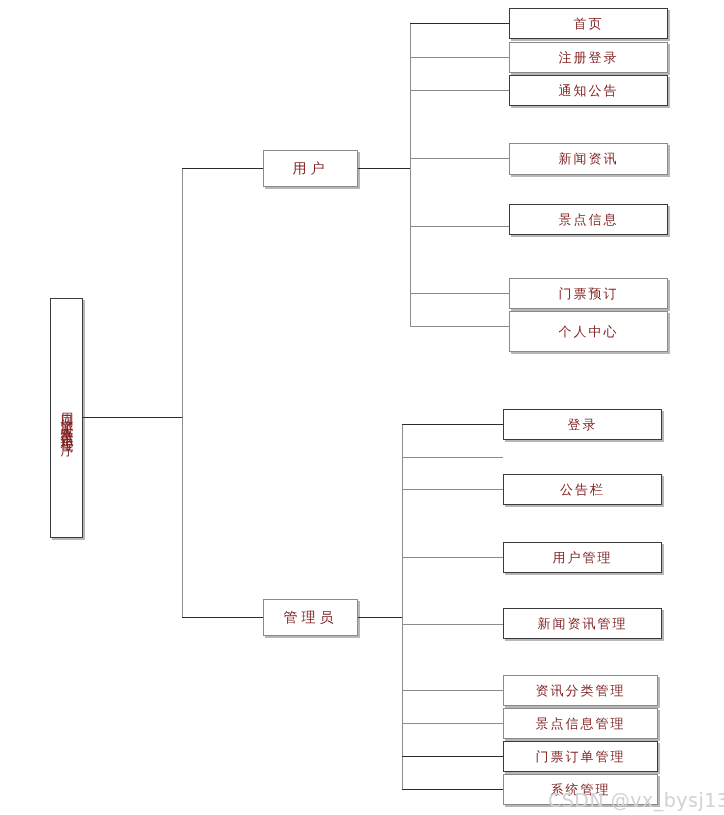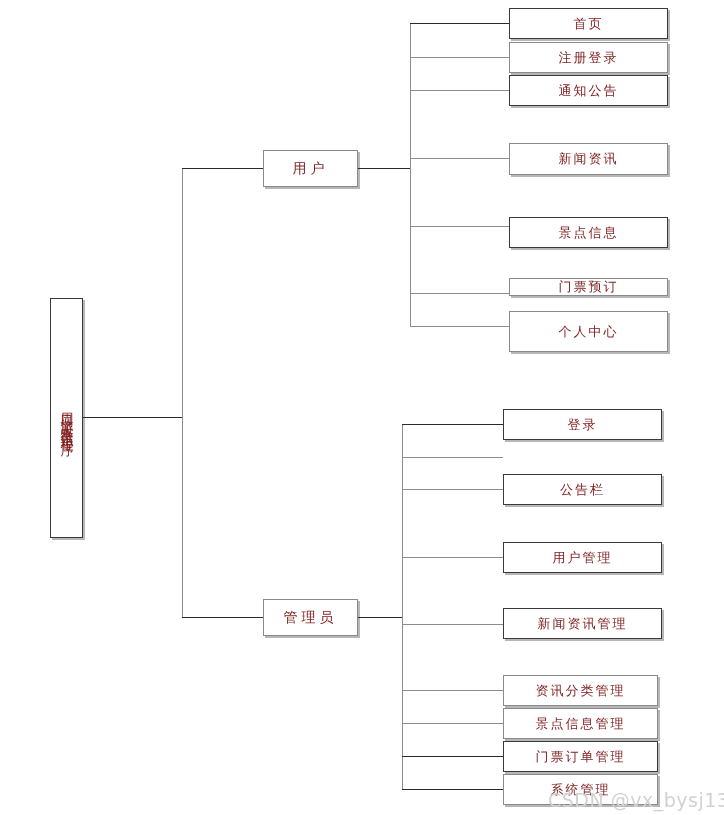--- a/index.html
+++ b/index.html
@@ -110,22 +110,22 @@
   <div class="line h soft" style="left:410px; top:90px; width:99px;"></div>
   <div class="line h soft" style="left:410px; top:158px; width:99px;"></div>
   <div class="line h soft" style="left:410px; top:226px; width:99px;"></div>
   <div class="line h soft" style="left:410px; top:293px; width:99px;"></div>
   <div class="line h soft" style="left:410px; top:326px; width:99px;"></div>
 
   <div class="node leaf" style="left:509px; top:8px; width:159px; height:31px;">首页</div>
   <div class="node leaf soft-border" style="left:509px; top:42px; width:159px; height:31px;">注册登录</div>
   <div class="node leaf" style="left:509px; top:75px; width:159px; height:31px;">通知公告</div>
   <div class="node leaf soft-border" style="left:509px; top:143px; width:159px; height:32px;">新闻资讯</div>
-  <div class="node leaf" style="left:509px; top:217px; width:159px; height:31px;">景点信息</div>
-  <div class="node leaf soft-border" style="left:509px; top:278px; width:159px; height:18px;">门票预订</div>
+  <div class="node leaf" style="left:509px; top:204px; width:159px; height:31px;">景点信息</div>
+  <div class="node leaf soft-border" style="left:509px; top:278px; width:159px; height:31px;">门票预订</div>
   <div class="node leaf soft-border" style="left:509px; top:311px; width:159px; height:41px;">个人中心</div>
 
   <div class="node level1 soft-border" style="left:263px; top:599px; width:95px; height:37px;">管理员</div>
 
   <div class="line h" style="left:358px; top:617px; width:45px;"></div>
 
   <div class="line v soft" style="left:402px; top:424px; height:366px;"></div>
 
   <div class="line h" style="left:402px; top:424px; width:101px;"></div>
   <div class="line h soft" style="left:402px; top:457px; width:101px;"></div>

